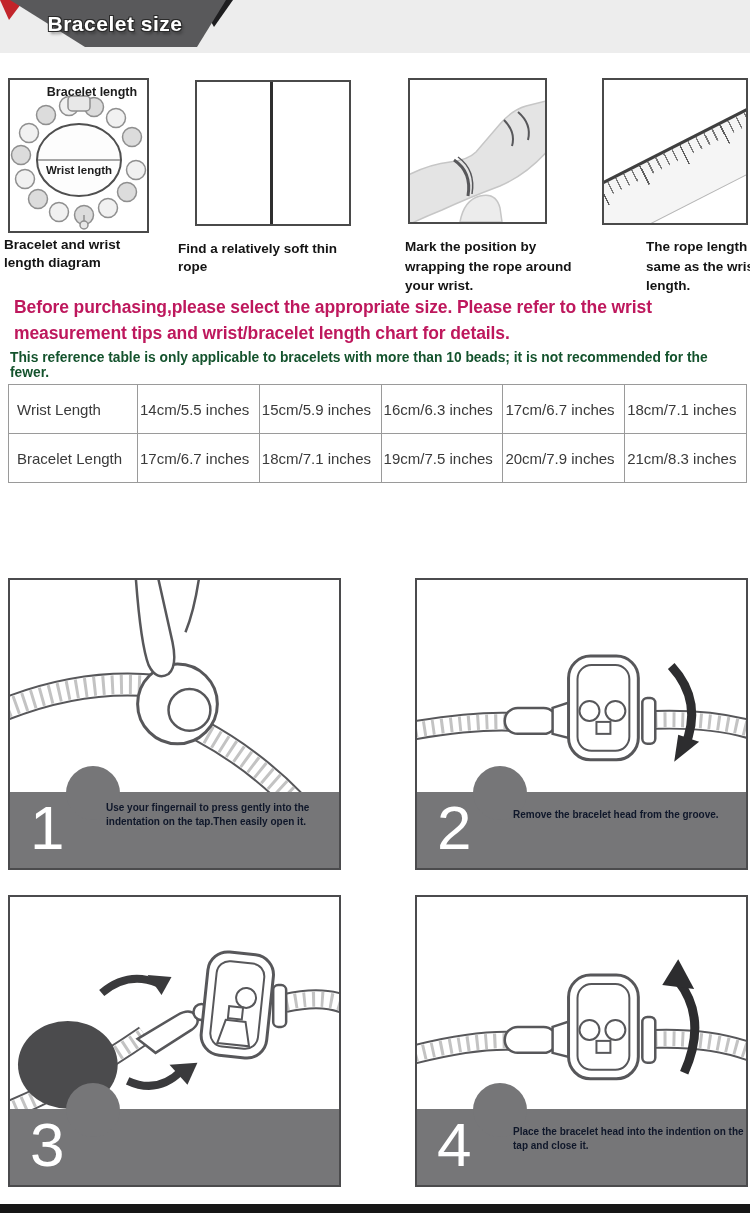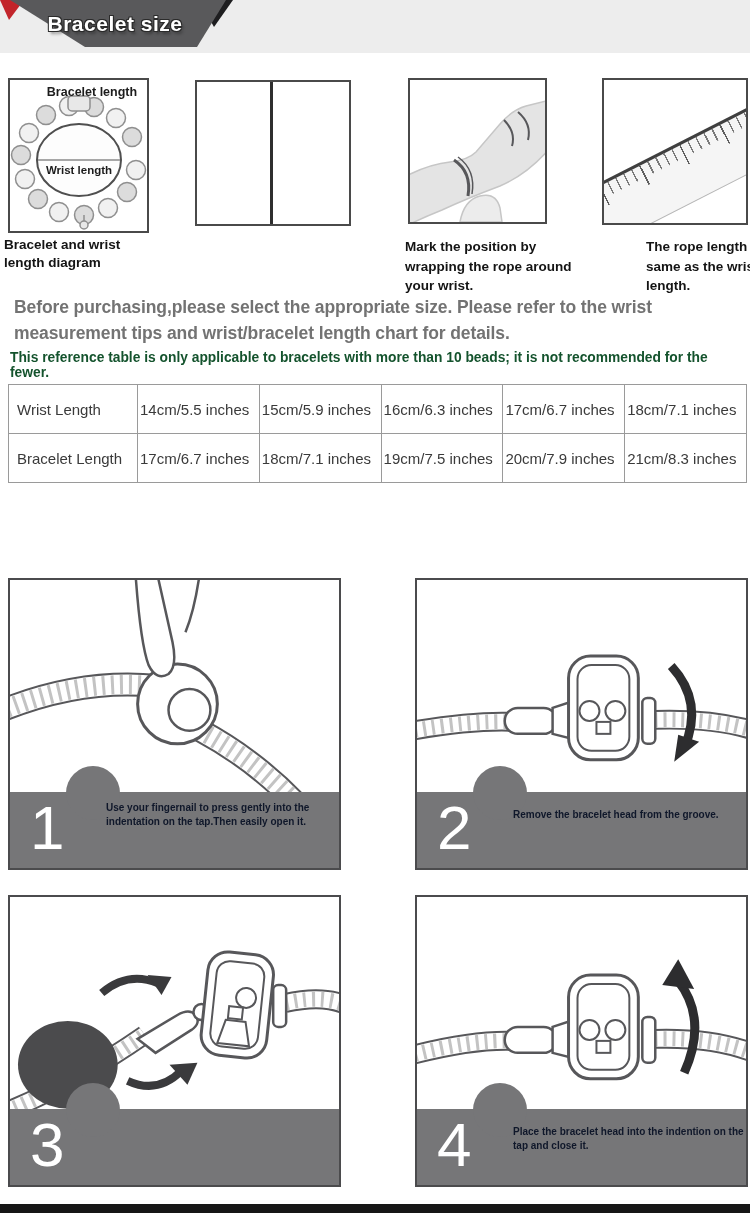--- a/index.html
+++ b/index.html
@@ -24,21 +24,21 @@
 
   .ruler{position:absolute;left:-52px;top:62px;width:268px;height:56px;background:#f5f5f5;
     border:1px solid #b5b5b5;border-top:3px solid #3f3f3f;transform:rotate(-27deg);}
   .ruler::before{content:"";position:absolute;top:0;left:4px;right:0;height:13px;
     background:repeating-linear-gradient(90deg,#7a7a7a 0 1.5px,transparent 1.5px 9px);}
   .ruler::after{content:"";position:absolute;top:0;left:4px;right:0;height:21px;
     background:repeating-linear-gradient(90deg,#5f5f5f 0 1.5px,transparent 1.5px 45px);}
 
   
   .intro{position:absolute;left:14px;top:294px;width:726px;font-size:17.5px;font-weight:bold;
-    line-height:1.5;color:#737373;letter-spacing:-.1px;}
+    line-height:1.5;color:#be185d;letter-spacing:-.1px;}
   .note{position:absolute;left:10px;top:350px;width:740px;font-size:13.8px;font-weight:bold;color:#14532d;}
   table.size{position:absolute;left:8px;top:384px;width:739px;border-collapse:collapse;}
   table.size td{border:1.5px solid #9a9a9a;height:48px;font-size:15px;color:#3a3a3a;
     text-align:left;padding:0 2px;}
   table.size td.rowhead{text-align:left;padding-left:8px;width:118px;}
 
   
   .panel{position:absolute;width:333px;height:292px;background:#fff;border:2px solid #4b4b4d;
     box-sizing:border-box;overflow:hidden;}
   .panel svg.art{position:absolute;left:0;top:0;}
@@ -110,20 +110,21 @@
       <path d="M 48 77 Q 66 90 62 114" class="ln" stroke="#3a3a3a" stroke-width="1.5"></path>
       <path d="M 50 142 Q 54 120 70 116 Q 86 112 90 128 L 92 142 Z" fill="#ececec" stroke="#c6c6c6" stroke-width="1.5"></path>
     </svg>
   </div>
 
   <div class="imgbox" style="left:602px;top:78px;width:146px;height:147px;">
     <div class="ruler"></div>
   </div>
 
   <div class="cap center" style="left:4px;top:236px;width:152px;">Bracelet and wrist length diagram</div>
+  <div class="cap center" style="left:178px;top:240px;width:192px;">Find a relatively soft thin rope</div>
   <div class="cap" style="left:405px;top:237px;width:170px;line-height:1.45;">Mark the position by wrapping the rope around your wrist.</div>
   <div class="cap" style="left:598px;top:237px;width:152px;line-height:1.45;margin-left:48px;">The rope length is the same as the wrist length.</div>
 
   <div class="intro">Before purchasing,please select the appropriate size. Please refer to the wrist measurement tips and wrist/bracelet length chart for details.</div>
   <div class="note">This reference table is only applicable to bracelets with more than 10 beads; it is not recommended for the fewer.</div>
 
   <table class="size">
     <tbody>
         <tr>
       <td class="rowhead">Wrist Length</td>

